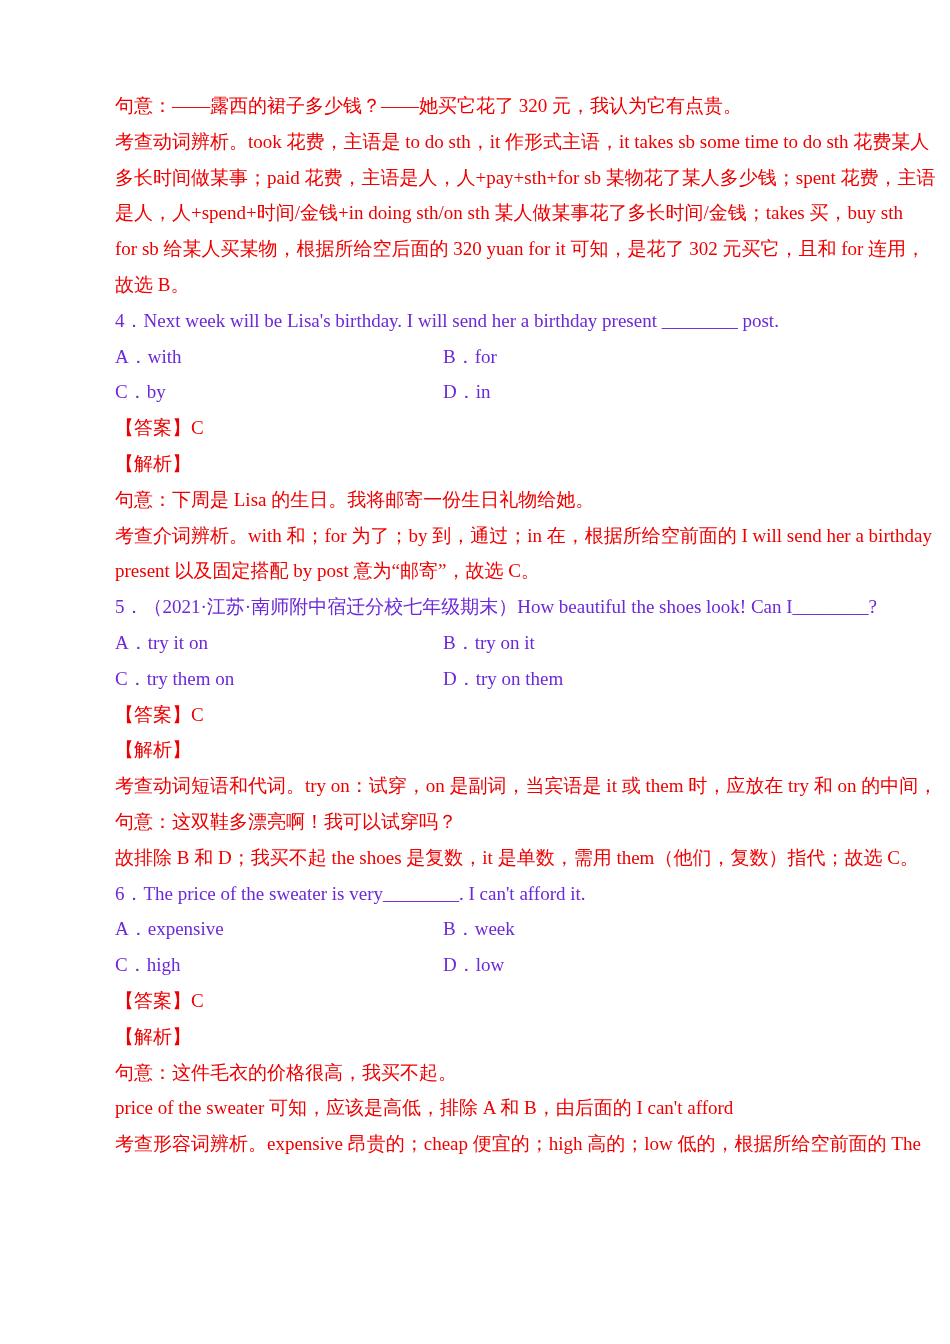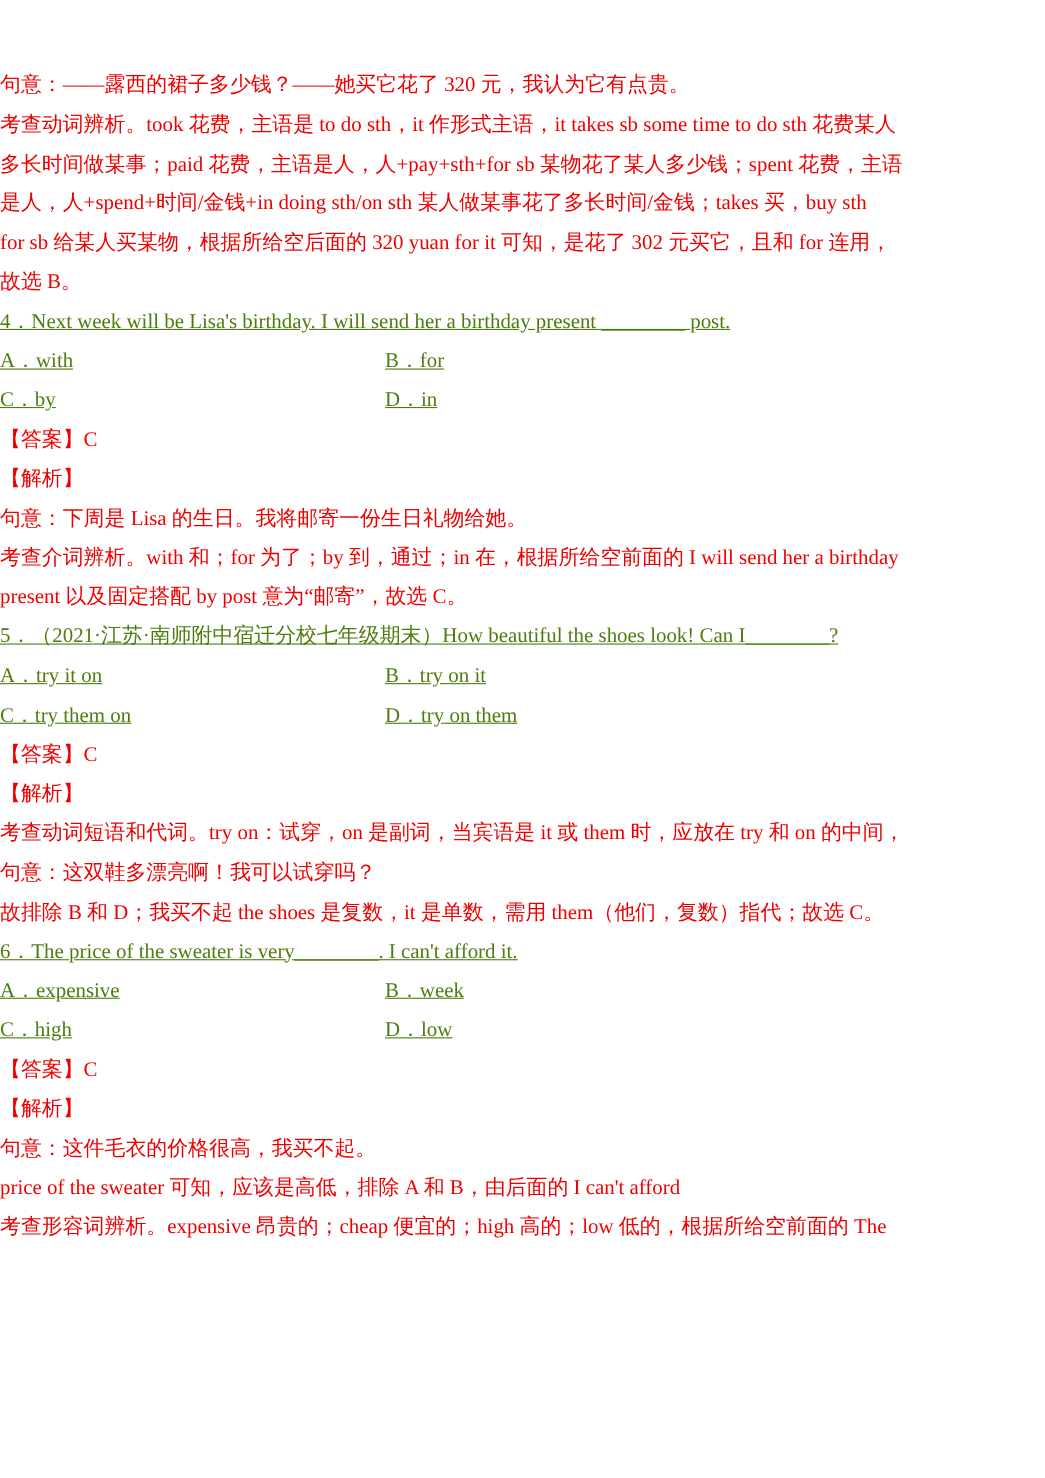--- a/index.html
+++ b/index.html
@@ -8,37 +8,38 @@
     background: #ffffff;
   }
   body {
     width: 950px;
     height: 1344px;
     font-family: "Liberation Serif", "DejaVu Serif", serif;
     color: #000000;
     overflow: hidden;
   }
   .content {
-    padding-top: 60px;
+    padding-top: 88px;
+    margin-left: 115px;
     width: 727px;
   }
   .line {
     height: 35.8px;
     line-height: 35.8px;
     font-size: 19px;
     white-space: nowrap;
     text-align: left;
   }
   .red { color: #ee0000; }
-  .black { color: #4d7c0f; text-decoration: underline; }
+  .black { color: #6d28d9; }
   .stretch {
     text-align: justify;
     text-align-last: justify;
   }
-  .opt-row { display: flex; gap: 22px; }
+  .opt-row { display: flex; }
   .opt-row .opt { flex: 0 0 328px; white-space: nowrap; }
   .opt-row .opt:last-child { flex: 0 0 auto; }
 </style>
 </head>
 <body>
 
 <div class="content">
 
   <div class="line red">句意：——露西的裙子多少钱？——她买它花了 320 元，我认为它有点贵。</div>
   <div class="line red stretch">考查动词辨析。took 花费，主语是 to do sth，it 作形式主语，it takes sb some time to do sth 花费某人</div>

